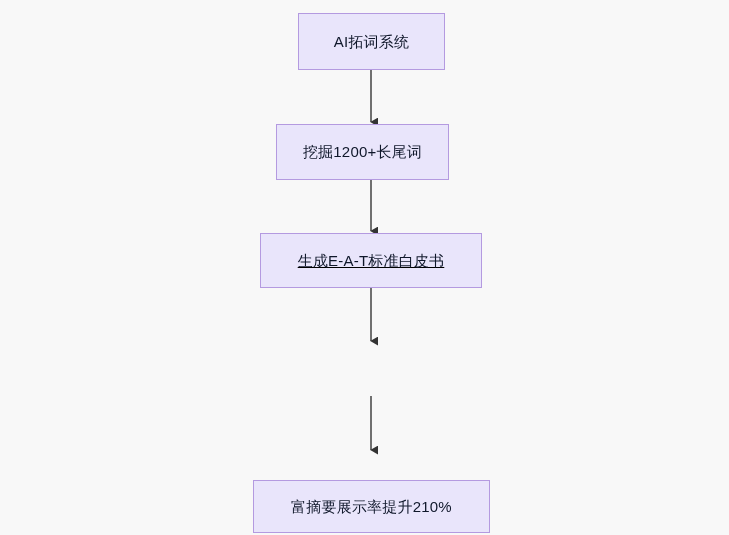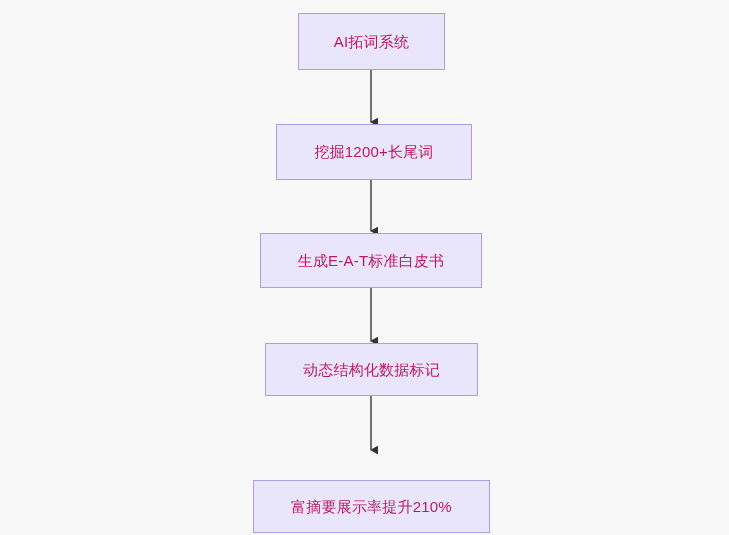--- a/index.html
+++ b/index.html
@@ -36,32 +36,32 @@
     box-sizing: border-box;
     background: #e9e5fb;
     border: 1px solid #b49ae0;
     display: flex;
     align-items: center;
     justify-content: center;
     z-index: 2;
   }
 
   .flow-node-label {
-    color: #be185d;
+    color: #0f172a;
     font-size: 15px;
     line-height: 1.2;
     letter-spacing: 0.2px;
     white-space: nowrap;
     text-align: center;
   }
 
   
   #node-1 { left: 298px; top: 13px;  width: 147px; height: 57px; }
-  #node-2 { left: 276px; top: 124px; width: 196px; height: 56px; align-items: center; }
-  #node-3 { left: 260px; top: 233px; width: 222px; height: 55px; }
+  #node-2 { left: 276px; top: 124px; width: 173px; height: 56px; align-items: center; }
+  #node-3 { left: 260px; top: 233px; width: 222px; height: 55px; text-decoration: underline; }
   #node-4 { left: 265px; top: 343px; width: 213px; height: 53px; }
   #node-5 { left: 253px; top: 452px; width: 237px; height: 53px; margin-top: 28px; }
 </style>
 </head>
 <body>
 
 <div id="diagram-canvas">
 
   <svg id="connector-layer" viewBox="0 0 729 535" width="729" height="535" xmlns="http://www.w3.org/2000/svg">
     <defs>
@@ -81,21 +81,18 @@
   </div>
 
   <div class="flow-node" id="node-2">
     <span class="flow-node-label">挖掘1200+长尾词</span>
   </div>
 
   <div class="flow-node" id="node-3">
     <span class="flow-node-label">生成E-A-T标准白皮书</span>
   </div>
 
-  <div class="flow-node" id="node-4">
-    <span class="flow-node-label">动态结构化数据标记</span>
-  </div>
 
   <div class="flow-node" id="node-5">
     <span class="flow-node-label">富摘要展示率提升210%</span>
   </div>
 
 </div>
 
 </body></html>

